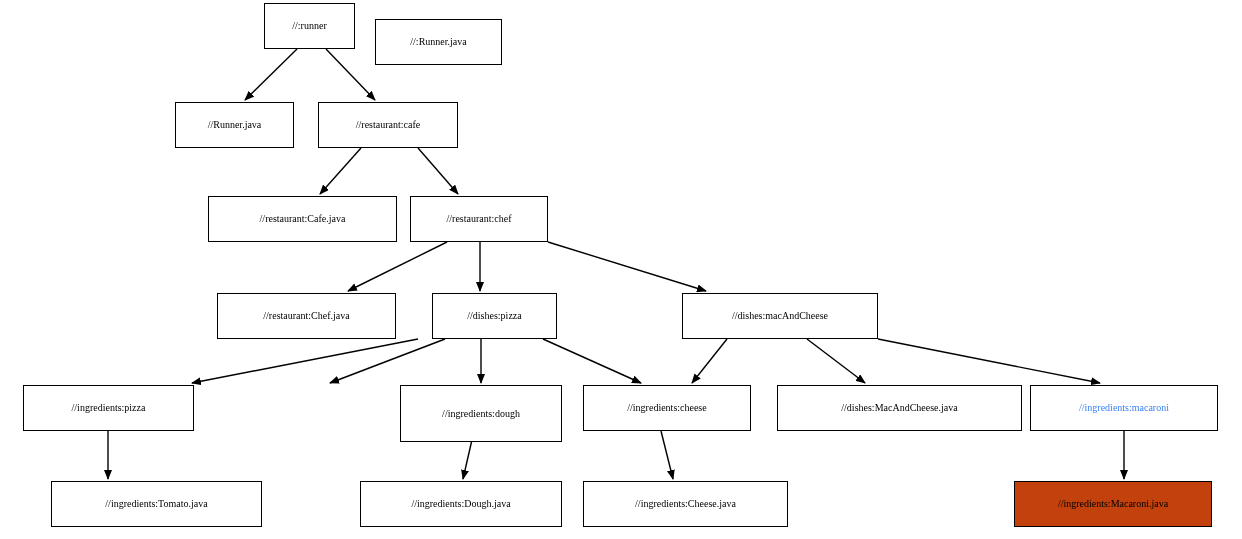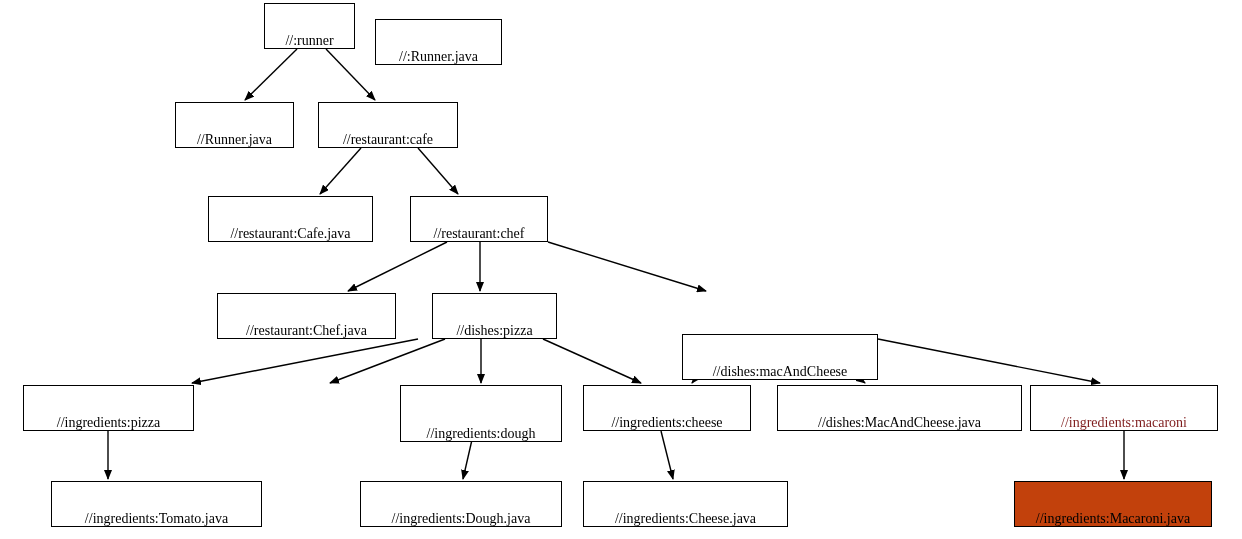--- a/index.html
+++ b/index.html
@@ -30,24 +30,24 @@
     top: 0;
     width: 1242px;
     height: 539px;
   }
   .graph-node {
     position: absolute;
     box-sizing: border-box;
     border: 1px solid #000000;
     background: #ffffff;
     display: flex;
-    align-items: flex-end;
+    align-items: center;
     justify-content: center;
     color: #000000;
-    font-size: 14px;
+    font-size: 10px;
     line-height: 1;
     white-space: nowrap;
     letter-spacing: 0px;
   }
   .graph-node .node-label {
     display: block;
     padding: 0 2px;
   }
 </style>
 </head>
@@ -89,48 +89,48 @@
       </div>
       <div class="graph-node" style="left: 375px; top: 19px; width: 127px; height: 46px; border-color: rgb(0, 0, 0); background: rgb(255, 255, 255); color: rgb(0, 0, 0);">
         <span class="node-label">//:Runner.java</span>
       </div>
       <div class="graph-node" style="left: 175px; top: 102px; width: 119px; height: 46px; border-color: rgb(0, 0, 0); background: rgb(255, 255, 255); color: rgb(0, 0, 0);">
         <span class="node-label">//Runner.java</span>
       </div>
       <div class="graph-node" style="left: 318px; top: 102px; width: 140px; height: 46px; border-color: rgb(0, 0, 0); background: rgb(255, 255, 255); color: rgb(0, 0, 0);">
         <span class="node-label">//restaurant:cafe</span>
       </div>
-      <div class="graph-node" style="left: 208px; top: 196px; width: 165px; height: 46px; border-color: rgb(0, 0, 0); background: rgb(255, 255, 255); color: rgb(0, 0, 0);">
+      <div class="graph-node" style="left: 208px; top: 196px; width: 189px; height: 46px; border-color: rgb(0, 0, 0); background: rgb(255, 255, 255); color: rgb(0, 0, 0);">
         <span class="node-label">//restaurant:Cafe.java</span>
       </div>
       <div class="graph-node" style="left: 410px; top: 196px; width: 138px; height: 46px; border-color: rgb(0, 0, 0); background: rgb(255, 255, 255); color: rgb(0, 0, 0);">
         <span class="node-label">//restaurant:chef</span>
       </div>
       <div class="graph-node" style="left: 217px; top: 293px; width: 179px; height: 46px; border-color: rgb(0, 0, 0); background: rgb(255, 255, 255); color: rgb(0, 0, 0);">
         <span class="node-label">//restaurant:Chef.java</span>
       </div>
       <div class="graph-node" style="left: 418px; top: 293px; width: 125px; height: 46px; border-color: rgb(0, 0, 0); background: rgb(255, 255, 255); color: rgb(0, 0, 0); margin-left: 14px;">
         <span class="node-label">//dishes:pizza</span>
       </div>
-      <div class="graph-node" style="left: 682px; top: 293px; width: 196px; height: 46px; border-color: rgb(0, 0, 0); background: rgb(255, 255, 255); color: rgb(0, 0, 0); margin-top: 41px;">
+      <div class="graph-node" style="left: 682px; top: 293px; width: 196px; height: 46px; border-color: rgb(0, 0, 0); background: rgb(255, 255, 255); color: rgb(0, 0, 0);">
         <span class="node-label">//dishes:macAndCheese</span>
       </div>
       <div class="graph-node" style="left: 23px; top: 385px; width: 171px; height: 46px; border-color: rgb(0, 0, 0); background: rgb(255, 255, 255); color: rgb(0, 0, 0);">
         <span class="node-label">//ingredients:pizza</span>
       </div>
       <div class="graph-node" style="left: 400px; top: 385px; width: 162px; height: 57px; border-color: rgb(0, 0, 0); background: rgb(255, 255, 255); color: rgb(0, 0, 0);">
         <span class="node-label">//ingredients:dough</span>
       </div>
       <div class="graph-node" style="left: 583px; top: 385px; width: 168px; height: 46px; border-color: rgb(0, 0, 0); background: rgb(255, 255, 255); color: rgb(0, 0, 0);">
         <span class="node-label">//ingredients:cheese</span>
       </div>
       <div class="graph-node" style="left: 777px; top: 385px; width: 245px; height: 46px; border-color: rgb(0, 0, 0); background: rgb(255, 255, 255); color: rgb(0, 0, 0);">
         <span class="node-label">//dishes:MacAndCheese.java</span>
       </div>
-      <div class="graph-node" style="left: 1030px; top: 385px; width: 188px; height: 46px; border-color: rgb(0, 0, 0); background: rgb(255, 255, 255); color: #7f1d1d;">
+      <div class="graph-node" style="left: 1030px; top: 385px; width: 188px; height: 46px; border-color: rgb(0, 0, 0); background: rgb(255, 255, 255); color: #3b82f6;">
         <span class="node-label">//ingredients:macaroni</span>
       </div>
       <div class="graph-node" style="left: 4px; top: 481px; width: 211px; height: 46px; border-color: rgb(0, 0, 0); background: rgb(255, 255, 255); color: rgb(0, 0, 0); margin-left: 47px;">
         <span class="node-label">//ingredients:Tomato.java</span>
       </div>
       <div class="graph-node" style="left: 360px; top: 481px; width: 202px; height: 46px; border-color: rgb(0, 0, 0); background: rgb(255, 255, 255); color: rgb(0, 0, 0);">
         <span class="node-label">//ingredients:Dough.java</span>
       </div>
       <div class="graph-node" style="left: 583px; top: 481px; width: 205px; height: 46px; border-color: rgb(0, 0, 0); background: rgb(255, 255, 255); color: rgb(0, 0, 0);">
         <span class="node-label">//ingredients:Cheese.java</span>

